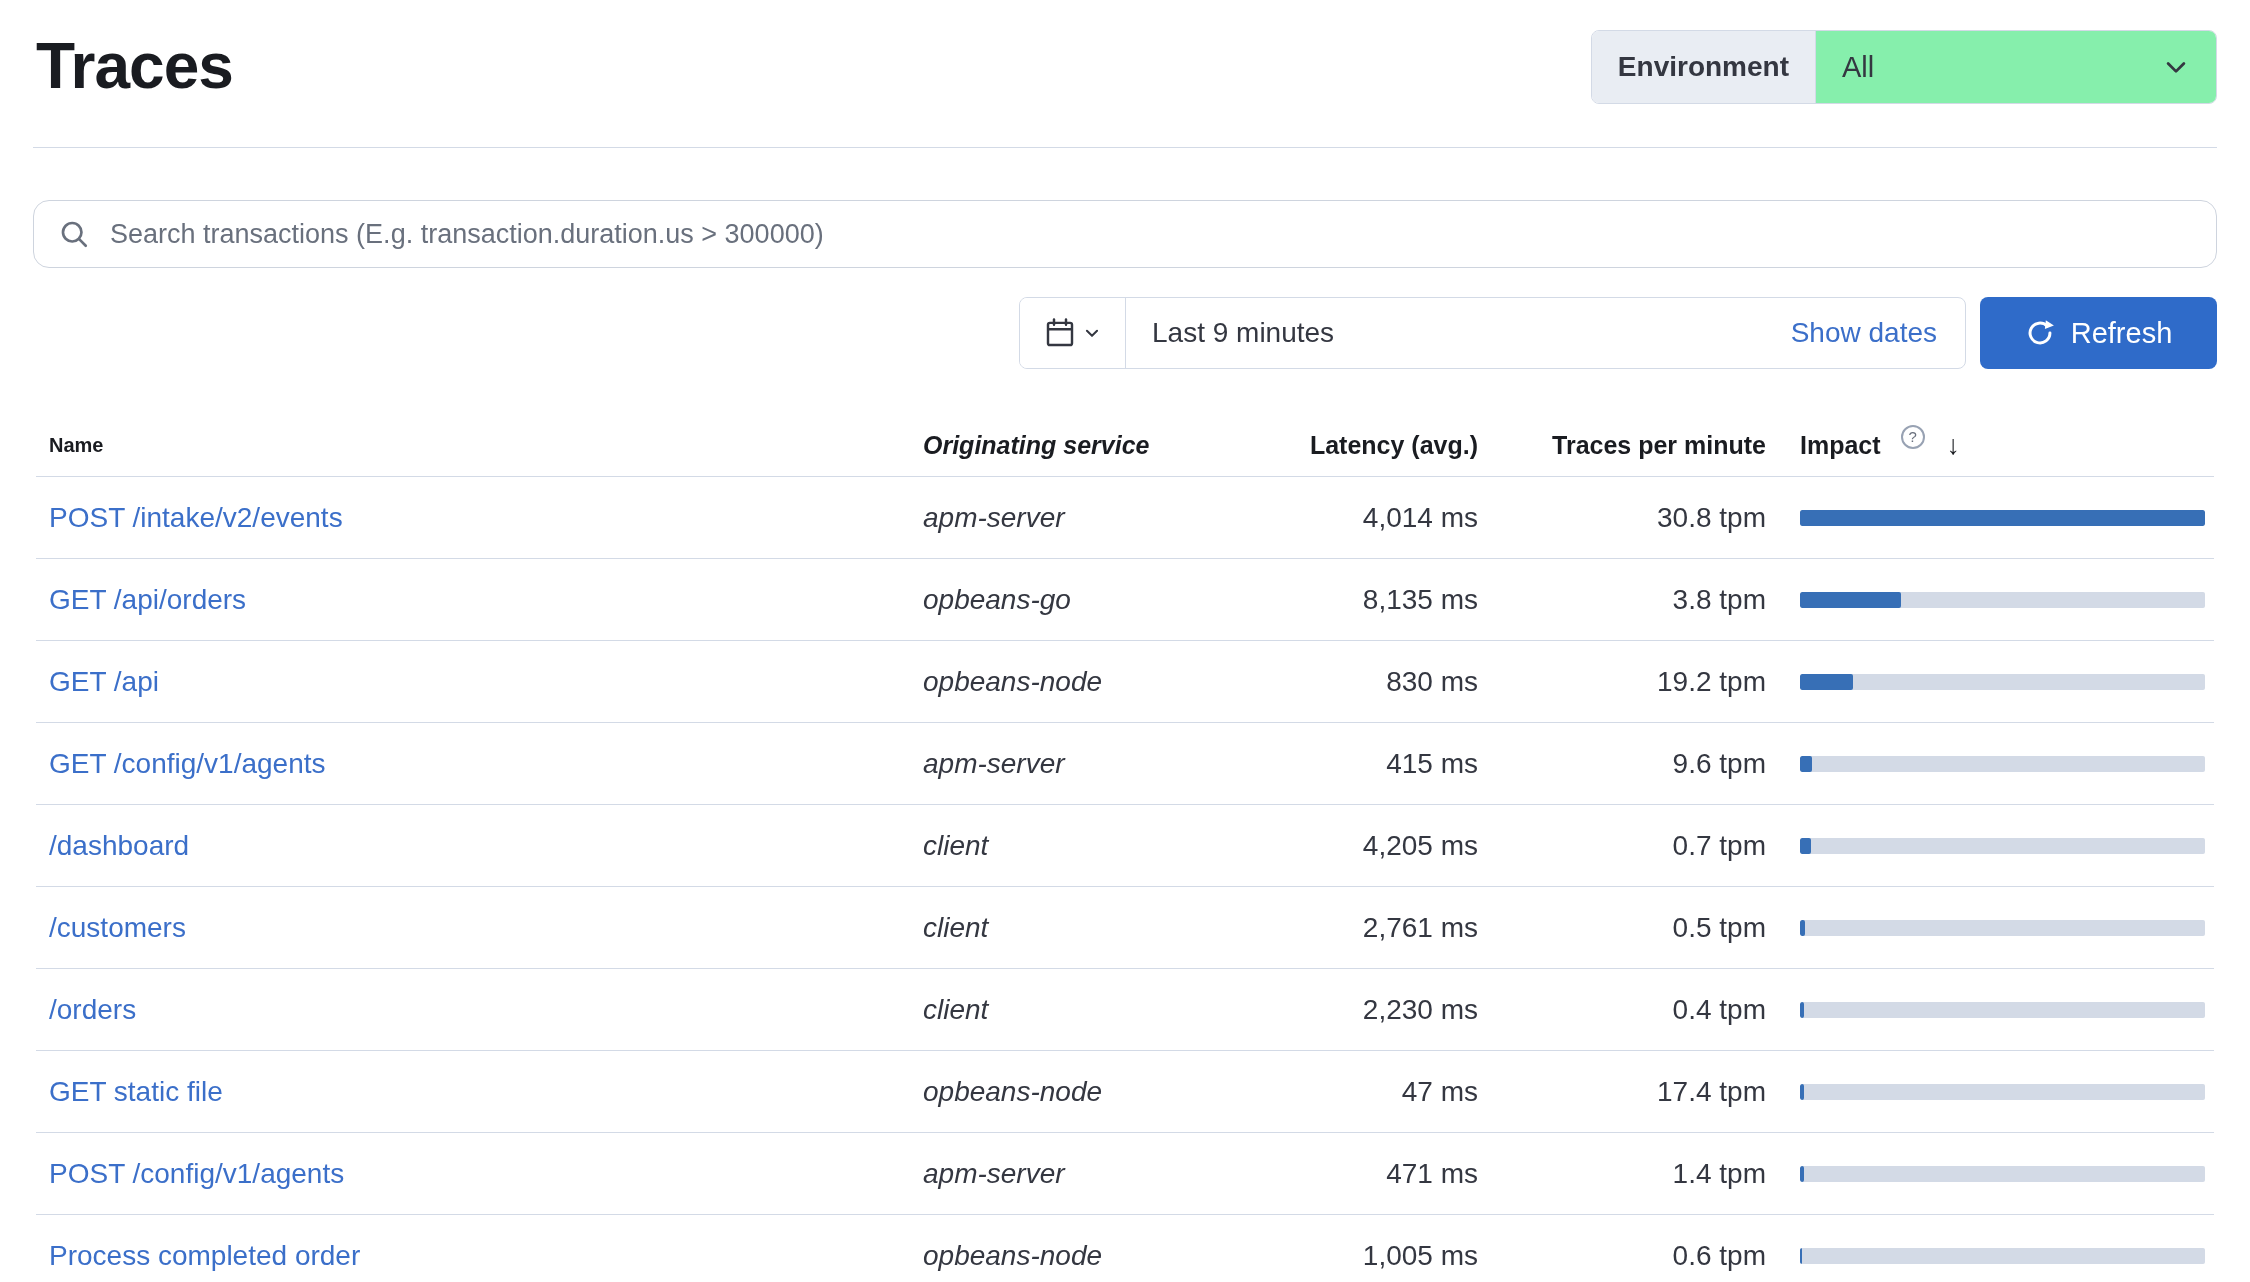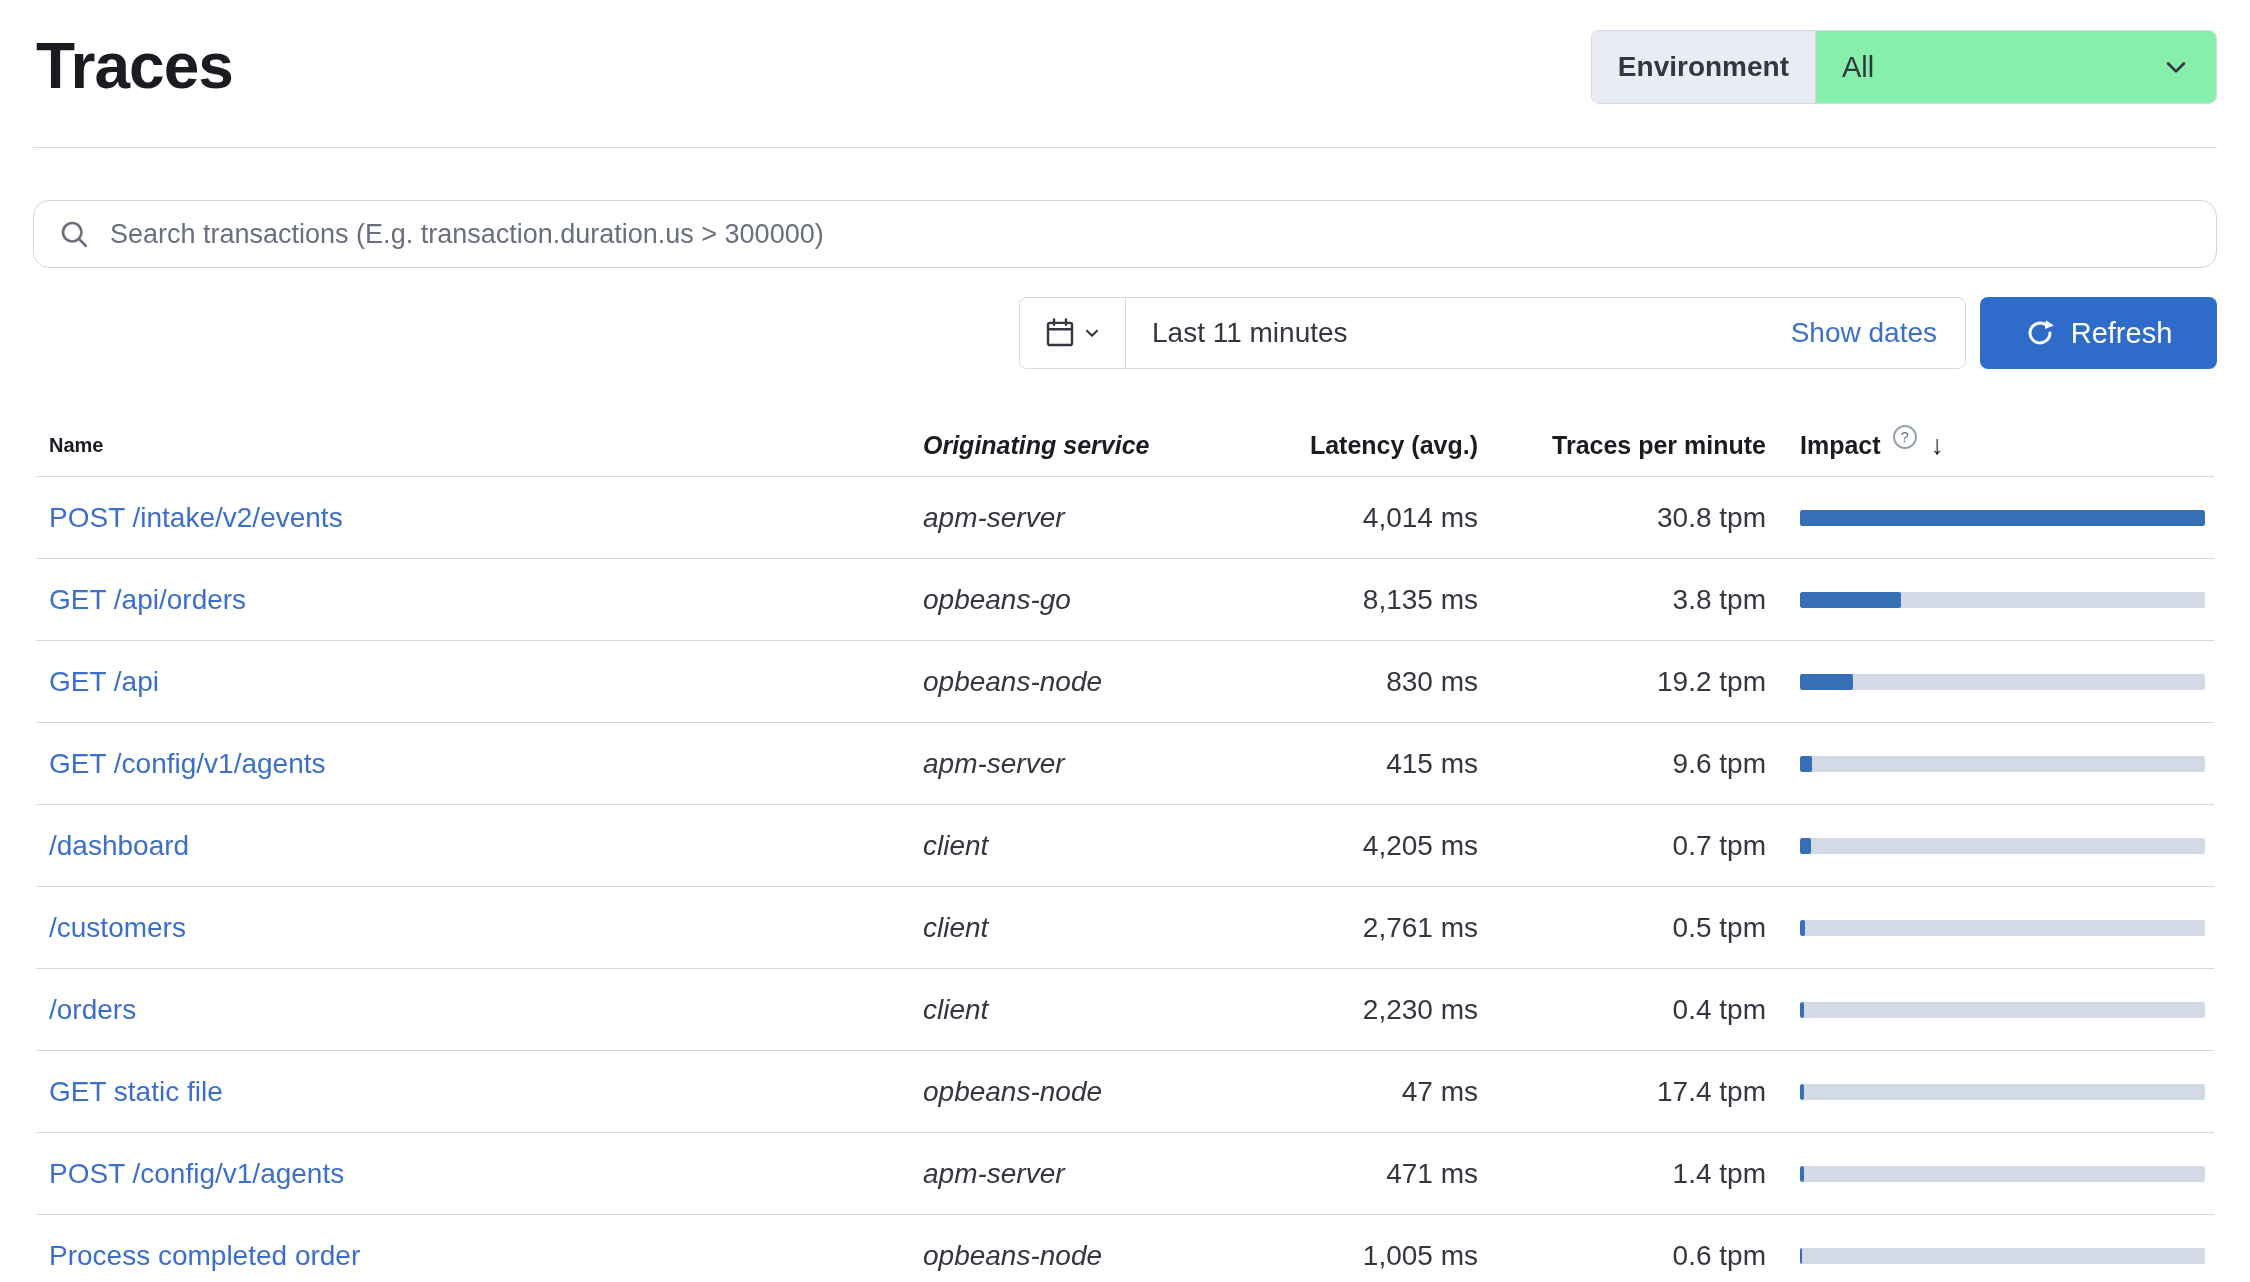--- a/index.html
+++ b/index.html
@@ -53,21 +53,21 @@
   .t-row{display:grid;grid-template-columns:874px 350px 218px 288px 1fr;align-items:center;
     height:82px;border-bottom:1px solid var(--border);}
   .t-head{height:62px;font-weight:700;font-size:25px;color:var(--heading);}
   .cell-name{padding-left:13px;font-size:28px;overflow:hidden;white-space:nowrap;}
   .t-head .cell-name{font-size:20px;}
   .cell-service{padding-left:13px;font-size:28px;font-style:italic;}
   .t-head .cell-service{font-size:25px;}
   .cell-num{text-align:right;font-size:28px;}
   .t-head .cell-num{font-size:25px;}
   .cell-impact{padding-left:34px;display:flex;align-items:center;}
-  .impact-head{display:flex;align-items:center;gap:4px;cursor:pointer;}
+  .impact-head{display:flex;align-items:center;gap:12px;cursor:pointer;}
   .trace-link{color:var(--link);text-decoration:none;cursor:pointer;}
   .impact-bar{width:405px;height:16px;background:var(--bar-bg);border-radius:2px;overflow:hidden;}
   .impact-bar-fill{height:100%;background:var(--bar-fill);border-radius:2px;width:0;}
   .q-circle{width:24px;height:24px;border:2px solid #98a2b3;border-radius:50%;
     display:inline-flex;align-items:center;justify-content:center;font-size:15px;font-weight:400;
     color:var(--muted);margin-left:8px;transform:translateY(-9px);}
   .sort-arrow{font-size:27px;font-weight:400;color:var(--heading);margin-left:10px;}
   .icon{flex:none;display:inline-block;}
 </style>
 </head>
@@ -106,21 +106,21 @@
           <rect x="1.6" y="2.6" width="12.8" height="11.8" rx="1" fill="none" stroke="#343741" stroke-width="1.3"></rect>
           <line x1="1.6" y1="6" x2="14.4" y2="6" stroke="#343741" stroke-width="1.3"></line>
           <line x1="4.8" y1="0.8" x2="4.8" y2="3.6" stroke="#343741" stroke-width="1.3" stroke-linecap="round"></line>
           <line x1="11.2" y1="0.8" x2="11.2" y2="3.6" stroke="#343741" stroke-width="1.3" stroke-linecap="round"></line>
         </svg>
         <svg class="icon" width="18" height="18" viewBox="0 0 16 16">
           <polyline points="3.5,6 8,10.5 12.5,6" fill="none" stroke="#343741" stroke-width="1.8" stroke-linecap="round" stroke-linejoin="round"></polyline>
         </svg>
       </button>
       <button class="date-value">
-        <span>Last 11 minutes</span>
+        <span>Last 9 minutes</span>
       </button>
       <a class="show-dates" href="#">Show dates</a>
     </div>
 
     <button class="refresh-btn">
       <svg class="icon" width="30" height="30" viewBox="0 0 16 16">
         <path d="M13.3 8 A5.3 5.3 0 1 1 11.75 4.25" fill="none" stroke="#ffffff" stroke-width="1.6" stroke-linecap="round"></path>
         <polygon points="11.1,1.2 15.4,4.0 10.6,5.8" fill="#ffffff"></polygon>
       </svg>
       <span>Refresh</span>

